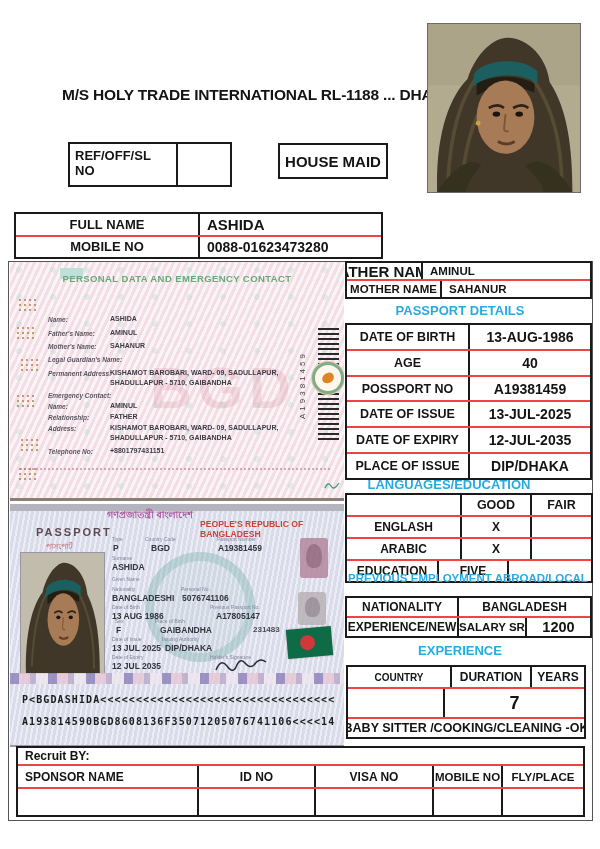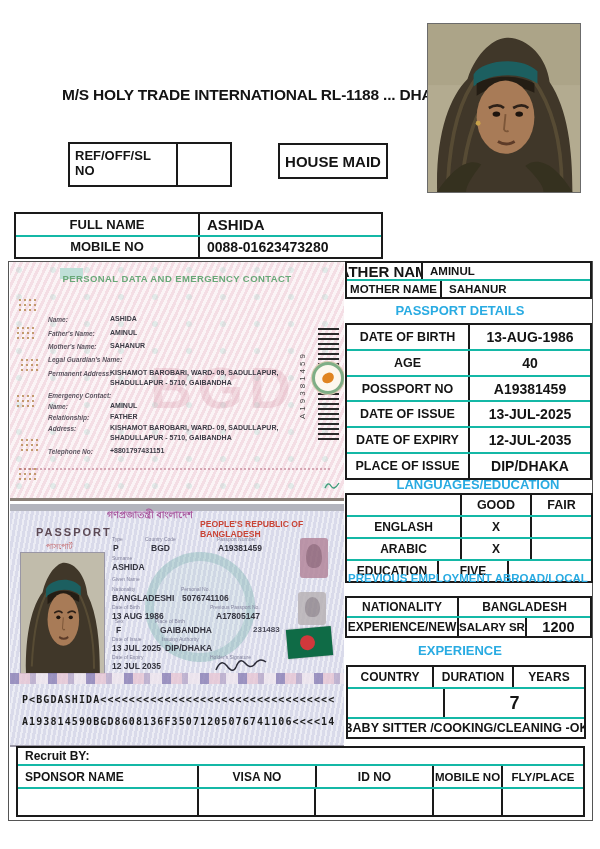--- a/index.html
+++ b/index.html
@@ -2,21 +2,21 @@
 <html><head>
 <meta charset="utf-8">
 <style>
   html,body{margin:0;padding:0;background:#fff}
   #canvas{position:relative;width:600px;height:849px;background:#ffffff;
     font-family:"Liberation Sans",sans-serif;color:#141414;overflow:hidden}
   .abs{position:absolute}
   .b{font-weight:bold}
   
   .tbl{position:absolute;box-sizing:border-box;border:2px solid #1a1a1a;display:flex;flex-direction:column;background:#fff}
-  .tr{display:flex;flex:1;border-top:2px solid #14b8a6;min-height:0}
+  .tr{display:flex;flex:1;border-top:2px solid #ef4444;min-height:0}
   .tr:first-child{border-top:none}
   .td{box-sizing:border-box;border-left:2px solid #1a1a1a;display:flex;align-items:center;justify-content:center;
       font-weight:bold;overflow:hidden;white-space:nowrap}
   .td:first-child{border-left:none}
   .td.left{justify-content:flex-start;padding-left:7px}
   .cyan{position:absolute;color:#29abe2;font-weight:bold;text-align:center}
   
   #pp1{position:absolute;left:10px;top:262px;width:334px;height:236px;
     background-color:#f6e7eb;
     background-image:radial-gradient(circle at 9px 8px, rgba(175,218,208,.33) 2.5px, transparent 3.5px),
@@ -250,21 +250,21 @@
     <div class="tr">
       <div class="td" style="width:121px;font-size:12.5px">DATE OF EXPIRY</div>
       <div class="td" style="flex:1;font-size:14px">12-JUL-2035</div>
     </div>
     <div class="tr">
       <div class="td" style="width:121px;font-size:12.5px">PLACE OF ISSUE</div>
       <div class="td" style="flex:1;font-size:14px">DIP/DHAKA</div>
     </div>
   </div>
 
-  <div class="cyan" style="left:363px;top:477px;width:230px;font-size:13px">LANGUAGES/EDUCATION</div>
+  <div class="cyan" style="left:334px;top:477px;width:230px;font-size:13px">LANGUAGES/EDUCATION</div>
 
   <div class="tbl" style="left:345px;top:493px;width:248px;height:90px">
     <div class="tr">
       <div class="td" style="width:113px"></div>
       <div class="td" style="width:70px;font-size:12.5px">GOOD</div>
       <div class="td" style="flex:1;font-size:12.5px">FAIR</div>
     </div>
     <div class="tr">
       <div class="td" style="width:113px;font-size:12px">ENGLASH</div>
       <div class="td" style="width:70px;font-size:12px">X</div>
@@ -293,41 +293,41 @@
       <div class="td" style="width:110px;font-size:12px">EXPERIENCE/NEW</div>
       <div class="td" style="width:68px;font-size:11.5px">SALARY SR</div>
       <div class="td" style="flex:1;font-size:14.5px">1200</div>
     </div>
   </div>
 
   <div class="cyan" style="left:345px;top:643px;width:230px;font-size:13px">EXPERIENCE</div>
 
   <div class="tbl" style="left:346px;top:665px;width:240px;height:74px">
     <div class="tr" style="flex:0 0 20px">
-      <div class="td" style="width:84px;font-size:12px">COUNTRY</div>
+      <div class="td" style="width:102px;font-size:10px">COUNTRY</div>
       <div class="td" style="width:80px;font-size:12px">DURATION</div>
       <div class="td" style="flex:1;font-size:12px">YEARS</div>
     </div>
     <div class="tr" style="flex:0 0 28px">
       <div class="td" style="width:95px"></div>
       <div class="td" style="flex:1;font-size:18px">7</div>
     </div>
     <div class="tr" style="flex:1">
       <div class="td" style="flex:1;font-size:12.5px">BABY SITTER /COOKING/CLEANING -OK</div>
     </div>
   </div>
 
   <div class="tbl" style="left:16px;top:746px;width:569px;height:71px">
     <div class="tr" style="flex:0 0 16px">
       <div class="td left" style="flex:1;font-size:12px">Recruit BY:</div>
     </div>
     <div class="tr" style="flex:0 0 21px">
       <div class="td left" style="width:179px;font-size:12px">SPONSOR NAME</div>
+      <div class="td" style="width:117px;font-size:12px">ID NO</div>
       <div class="td" style="width:118px;font-size:12px">VISA NO</div>
-      <div class="td" style="width:117px;font-size:12px">ID NO</div>
       <div class="td" style="width:69px;font-size:11.5px">MOBILE NO</div>
       <div class="td" style="flex:1;font-size:11.5px">FLY/PLACE</div>
     </div>
     <div class="tr" style="flex:1">
       <div class="td" style="width:179px"></div>
       <div class="td" style="width:117px"></div>
       <div class="td" style="width:118px"></div>
       <div class="td" style="width:69px"></div>
       <div class="td" style="flex:1"></div>
     </div>

